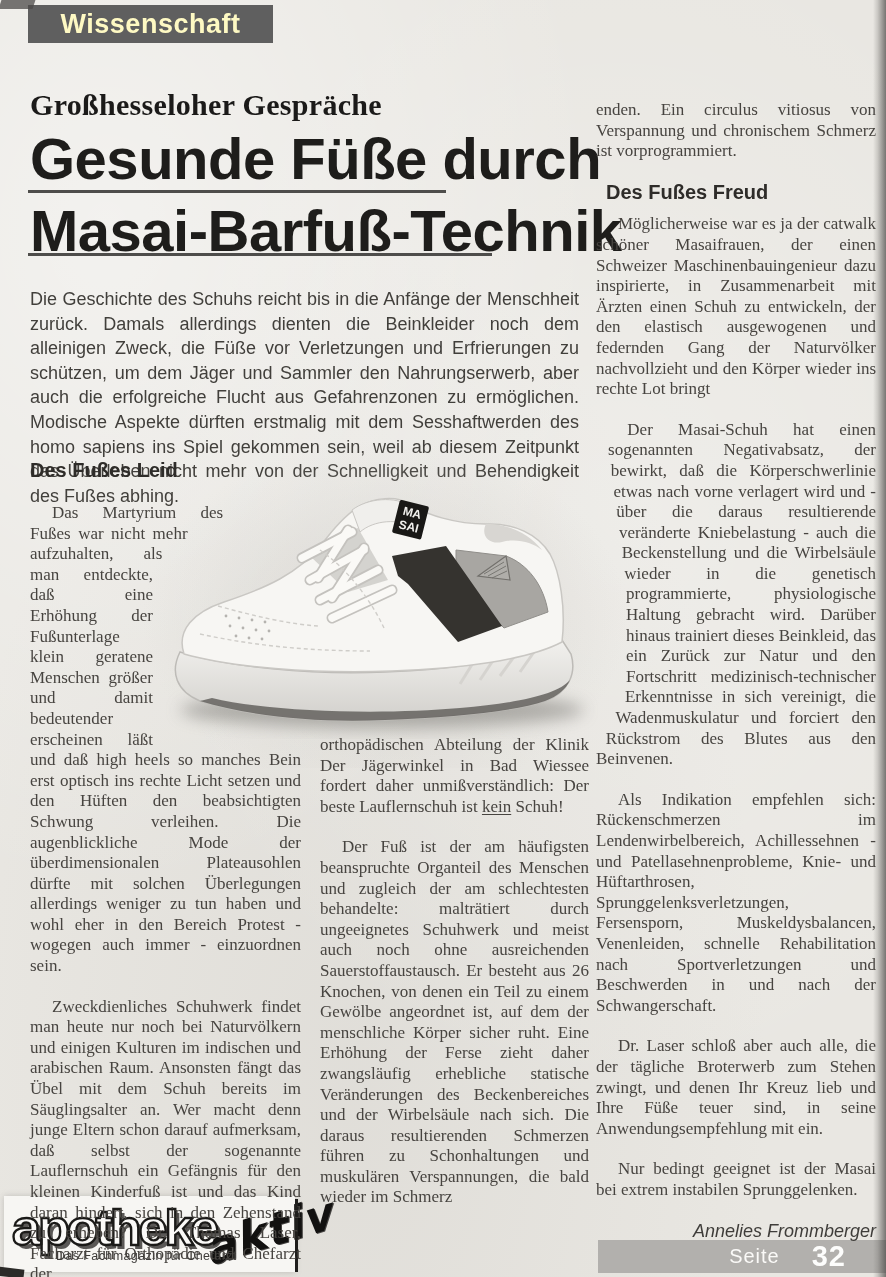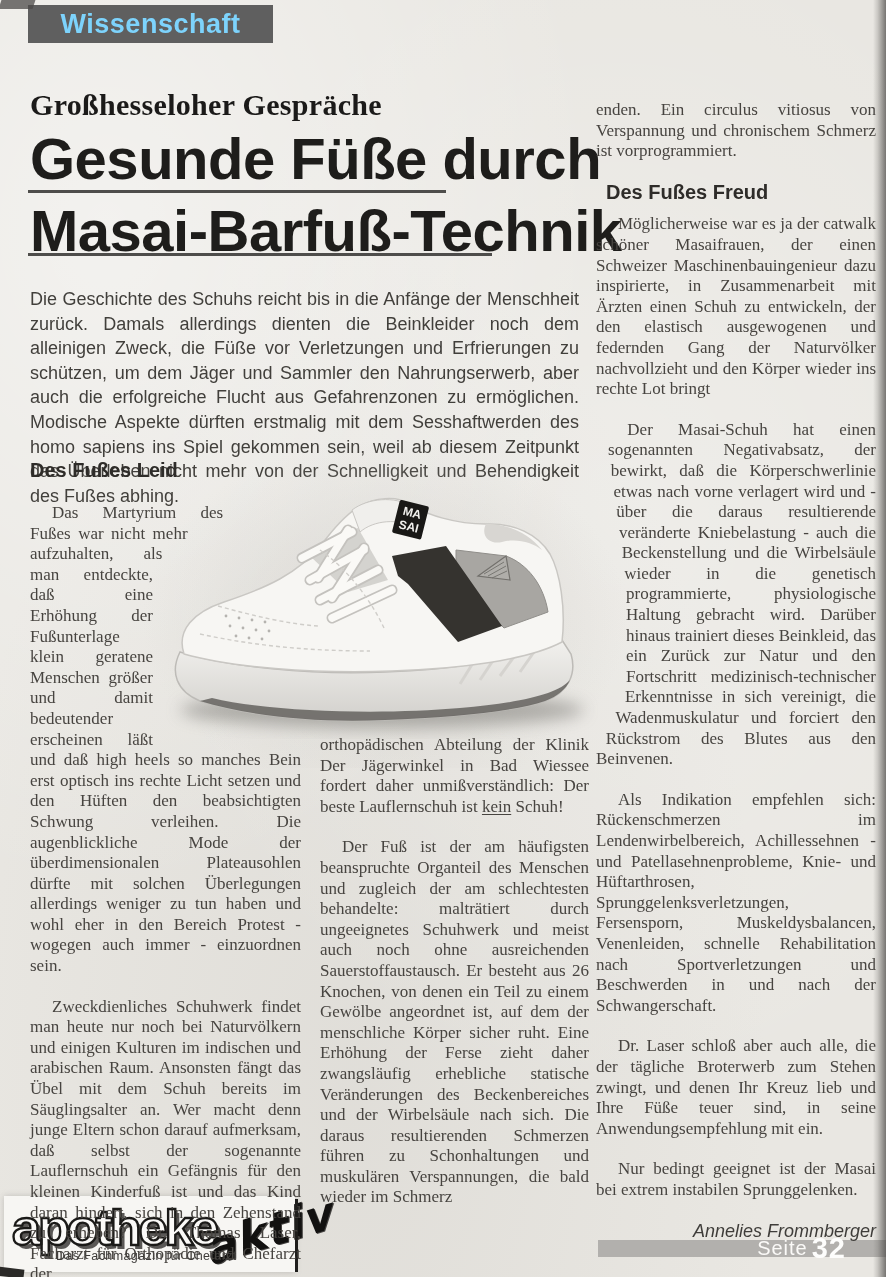--- a/index.html
+++ b/index.html
@@ -14,21 +14,21 @@
   }
   
   .edge-right{position:absolute; right:0; top:0; width:13px; height:100%;
     background:linear-gradient(to right, rgba(110,108,104,0) 0%, rgba(110,108,104,.25) 35%, rgba(80,78,76,.75) 100%); z-index:30; pointer-events:none;}
   .smudge-tl{position:absolute; left:0; top:0; width:34px; height:9px; background:#4c4a48; opacity:.75; transform:skewX(-18deg); z-index:30;}
   .smudge-bl{position:absolute; left:-6px; top:1268px; width:30px; height:9px; background:#2b2a28; transform:rotate(7deg); z-index:30;}
 
   
   .section-bar{position:absolute; left:28px; top:5px; width:245px; height:38px; background:#5f5f5f;
     display:flex; align-items:center; justify-content:center;}
-  .section-bar span{font-family:"Liberation Sans",sans-serif; font-size:27px; font-weight:bold; letter-spacing:.5px; color:#7dd3fc;}
+  .section-bar span{font-family:"Liberation Sans",sans-serif; font-size:27px; font-weight:bold; letter-spacing:.5px; color:#fef9c3;}
 
   .kicker{position:absolute; left:30px; top:88px; font-family:"Liberation Serif",serif;
     font-weight:bold; font-size:30px; color:#1b1a19; letter-spacing:.3px;}
   .title-line{position:absolute; left:30px; font-family:"Liberation Sans",sans-serif;
     font-weight:bold; font-size:58px; letter-spacing:-.5px; color:#1e1d1b;text-align:center;}
   .title-1{top:125px;} .title-2{top:197px;}
   .rule{position:absolute; left:28px; height:3px; background:#4e4d4b;}
   .rule-1{top:190px; width:418px;} .rule-2{top:253px; width:464px;}
 
   .intro{position:absolute; left:30px; top:287px; width:549px;
@@ -68,22 +68,22 @@
   .logo-main{position:absolute; left:12px; top:1198px; font-family:"Liberation Sans",sans-serif;
     font-weight:bold; font-size:52px; letter-spacing:-3px; color:#fbfaf8;
     -webkit-text-stroke:2.4px #1b1a18; text-shadow:4px 4px 0 rgba(62,60,57,.85); transform:scaleY(.95);}
   .logo-accent{position:absolute; left:206px; top:1204px; font-family:"DejaVu Sans",sans-serif;
     font-weight:bold; font-style:italic; font-size:45px; color:#121110;
     transform:rotate(-17deg) skewX(-6deg); letter-spacing:1px; text-shadow:1px 1px 0 #454341;}
   .logo-tagline{position:absolute; left:56px; top:1249px; font-family:"Liberation Sans",sans-serif;
     font-size:12.5px; color:#3d3b39; letter-spacing:.4px;}
 
   
-  .page-bar{position:absolute; left:598px; top:1240px; width:288px; height:17px; background:#b2b0ad;
-    display:flex; align-items:center; justify-content:flex-end; gap:4px; padding-right:40px; box-sizing:border-box;}
+  .page-bar{position:absolute; left:598px; top:1240px; width:288px; height:33px; background:#b2b0ad;
+    display:flex; align-items:center; justify-content:flex-end; gap:32px; padding-right:40px; box-sizing:border-box;}
   .page-bar .lbl{font-family:"Liberation Sans",sans-serif; font-size:20px; color:#fbfaf8; letter-spacing:1px;}
   .page-bar .num{font-family:"Liberation Sans",sans-serif; font-size:29px; font-weight:bold; color:#fdfdfc; letter-spacing:1px;text-align:center;}
 </style>
 </head>
 <body>
 
 <div class="page">
 
   <div class="edge-right"></div>
   <div class="smudge-tl"></div>

